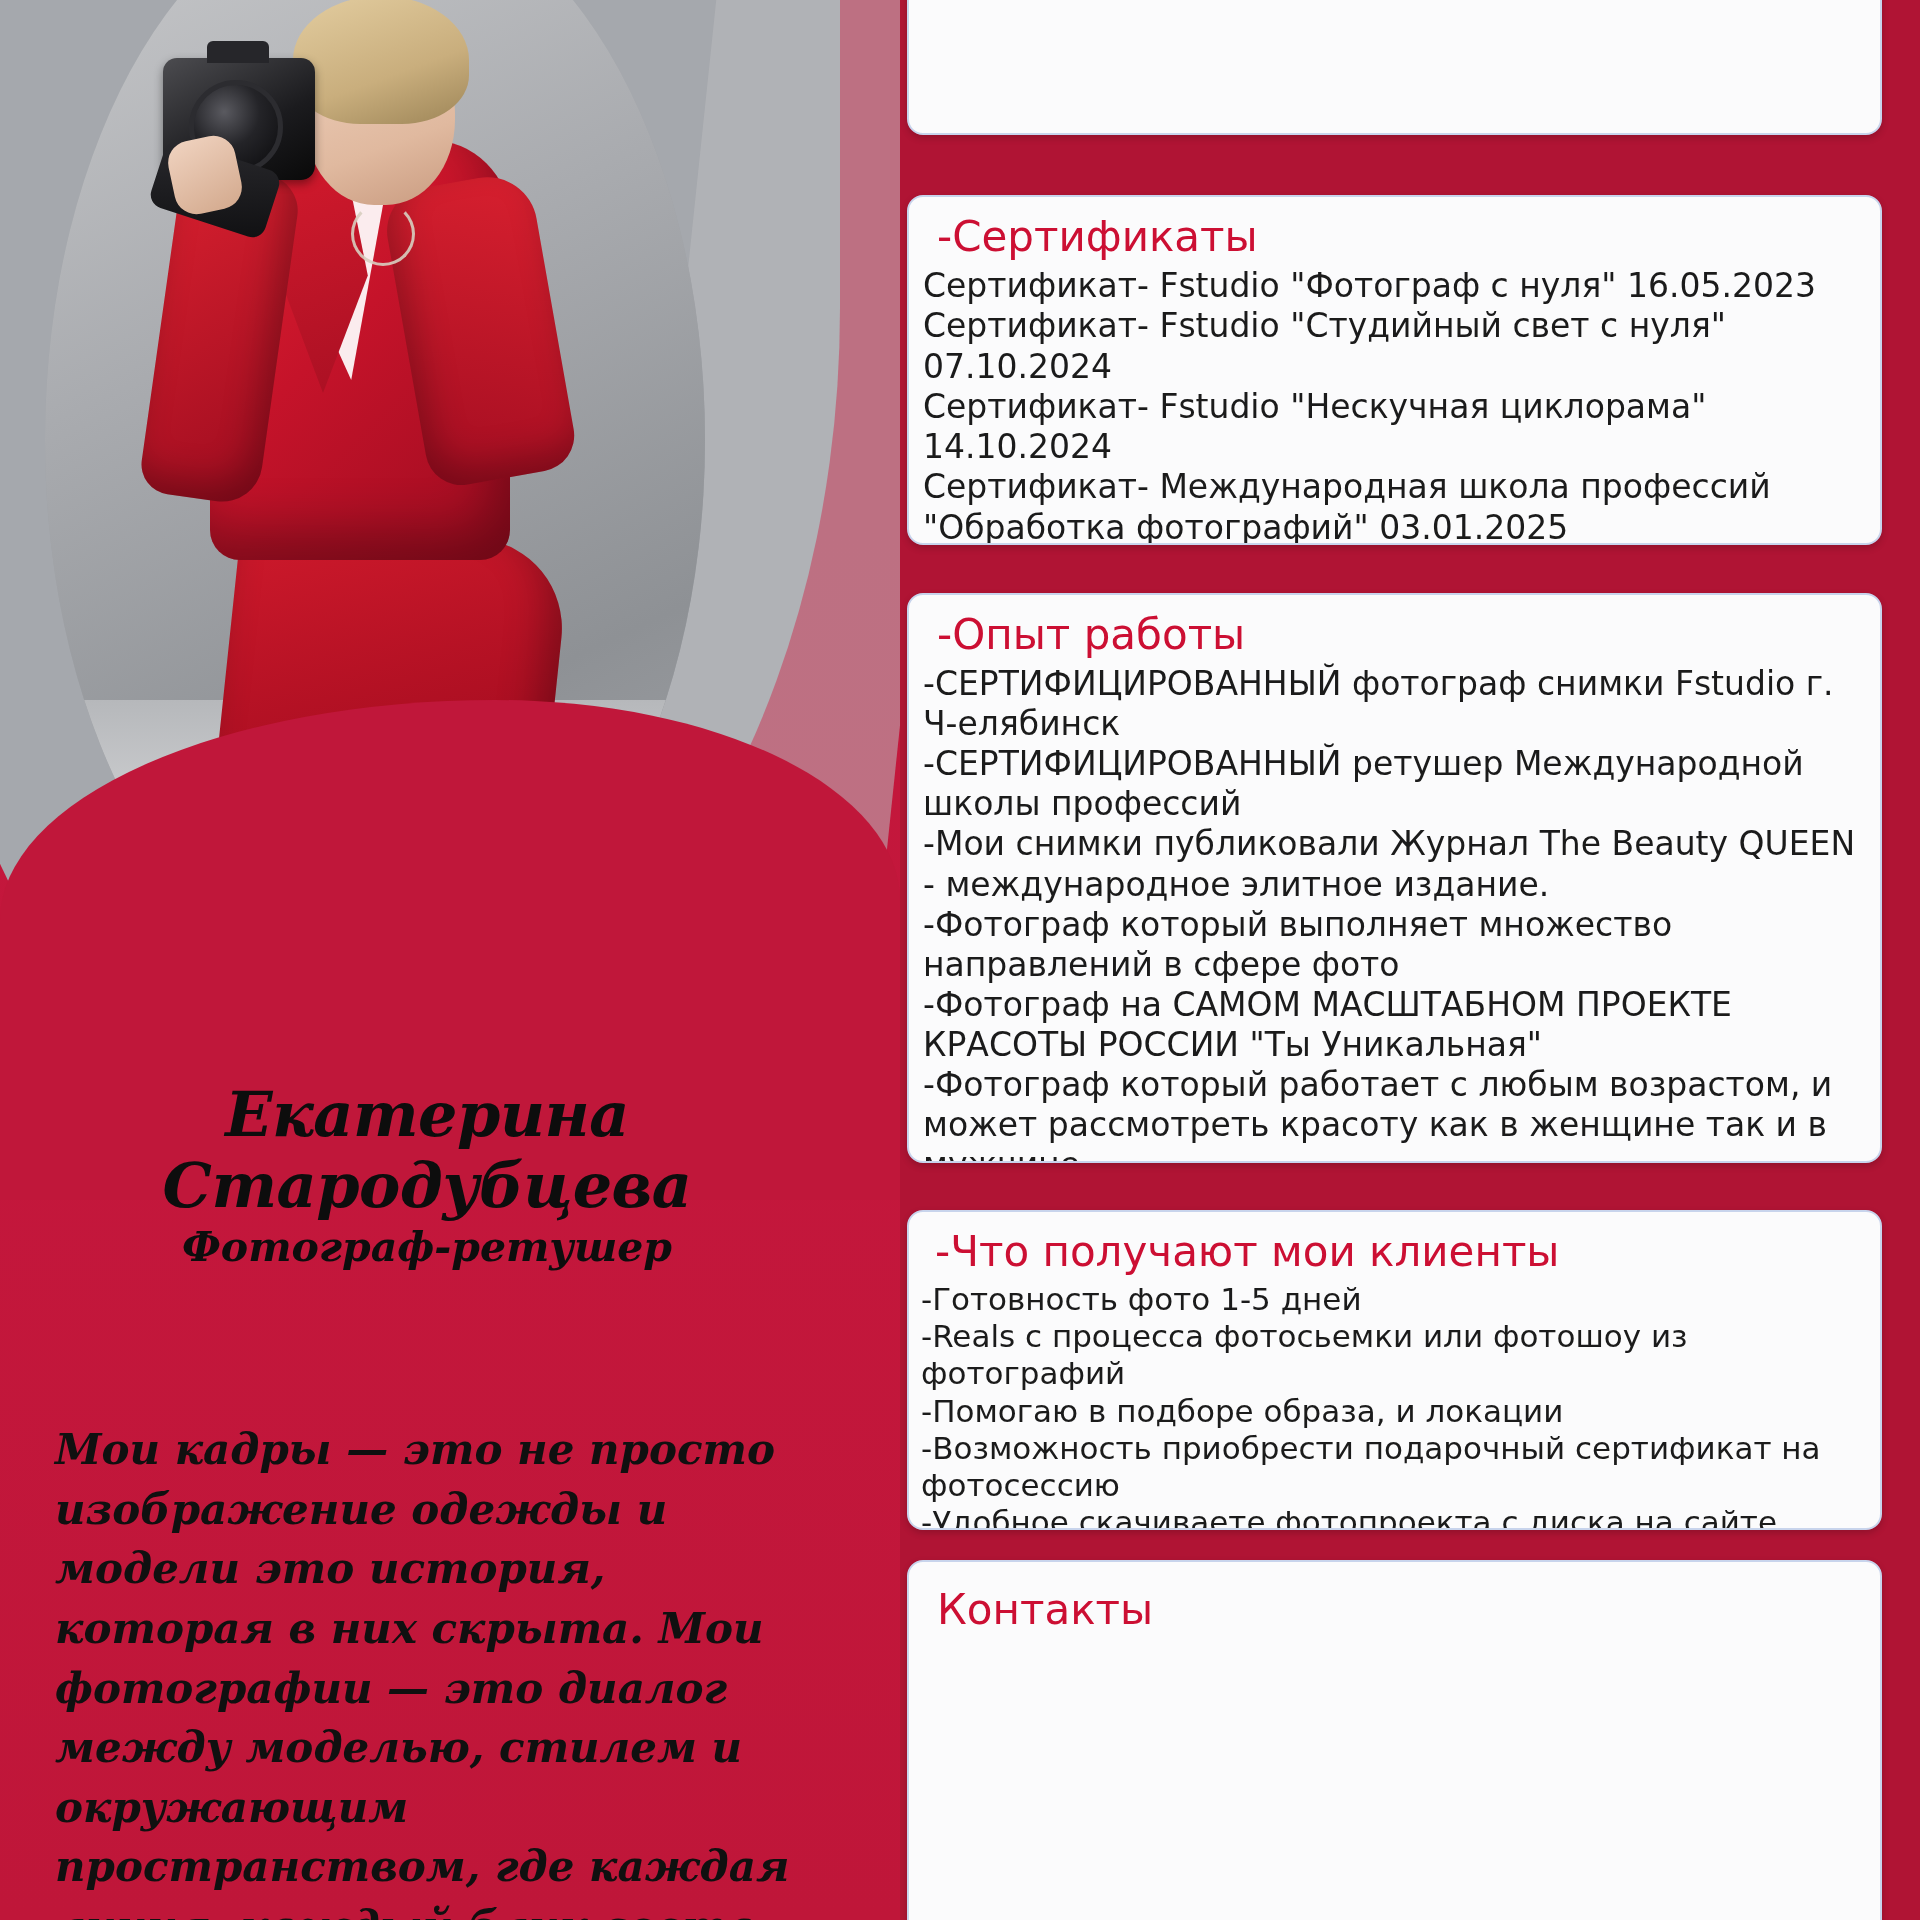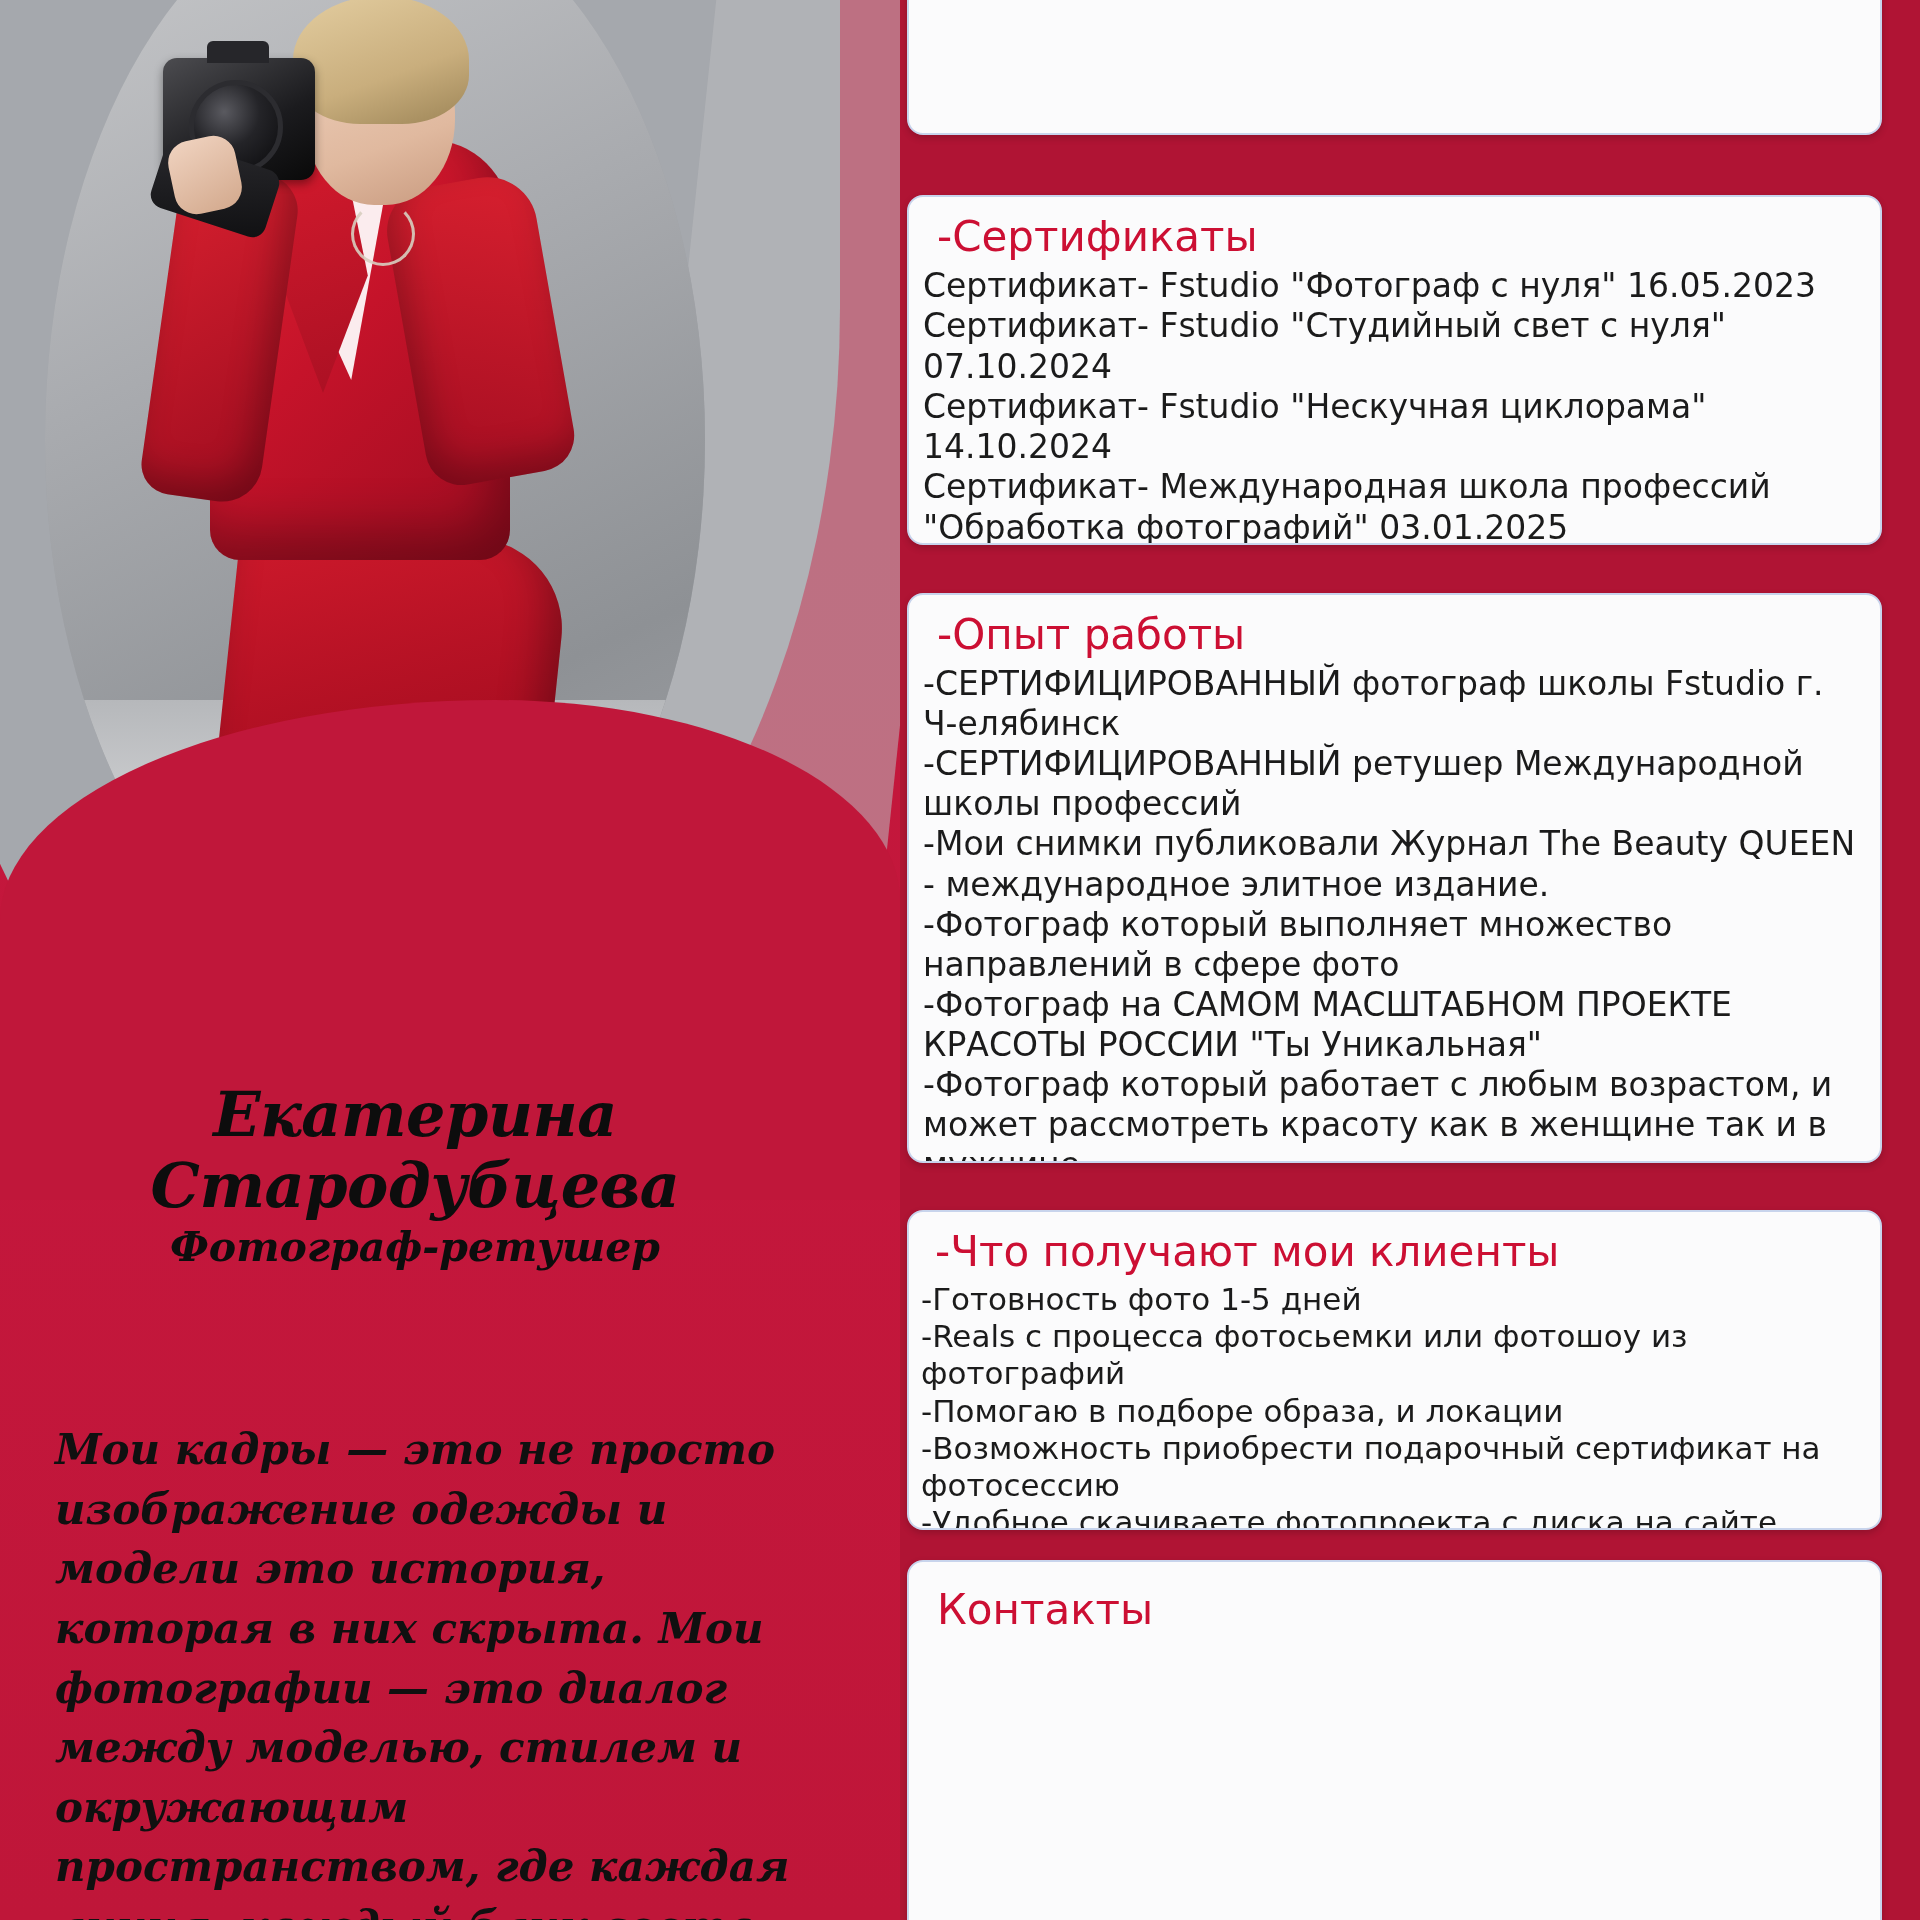--- a/index.html
+++ b/index.html
@@ -229,20 +229,21 @@
   }
 
   
   .name-block {
     position: absolute;
     left: 0;
     top: 1080px;
     width: 830px;
     text-align: center;
     color: #0d0d0d;
+    padding-left: 12px;
   }
   .name-line {
     font-family: "DejaVu Serif", serif;
     font-weight: 700;
     font-style: italic;
     font-size: 62px;
     line-height: 1.14;
     letter-spacing: -0.5px;
   }
   .role-line {
@@ -371,21 +372,21 @@
       <div class="card-title">-Сертификаты</div>
       <div class="card-line">Сертификат- Fstudio "Фотограф с нуля" 16.05.2023</div>
       <div class="card-line">Сертификат- Fstudio "Студийный свет с нуля" 07.10.2024</div>
       <div class="card-line">Сертификат- Fstudio "Нескучная циклорама" 14.10.2024</div>
       <div class="card-line">Сертификат- Международная школа профессий "Обработка фотографий" 03.01.2025</div>
 
     </div>
 
     <div class="card" id="card-experience">
       <div class="card-title">-Опыт работы</div>
-      <div class="card-line">-СЕРТИФИЦИРОВАННЫЙ фотограф школы Fstudio г. Ч-елябинск</div>
+      <div class="card-line">-СЕРТИФИЦИРОВАННЫЙ фотограф снимки Fstudio г. Ч-елябинск</div>
       <div class="card-line">-СЕРТИФИЦИРОВАННЫЙ ретушер Международной школы профессий</div>
       <div class="card-line">-Мои снимки публиковали Журнал The Beauty QUEEN - международное элитное издание.</div>
       <div class="card-line">-Фотограф который выполняет множество направлений в сфере фото</div>
       <div class="card-line">-Фотограф на САМОМ МАСШТАБНОМ ПРОЕКТЕ КРАСОТЫ РОССИИ "Ты Уникальная"</div>
       <div class="card-line">-Фотограф который работает с любым возрастом, и может рассмотреть красоту как в женщине так и в мужчине</div>
 
     </div>
 
     <div class="card" id="card-clients">
       <div class="card-title">-Что получают мои клиенты</div>

